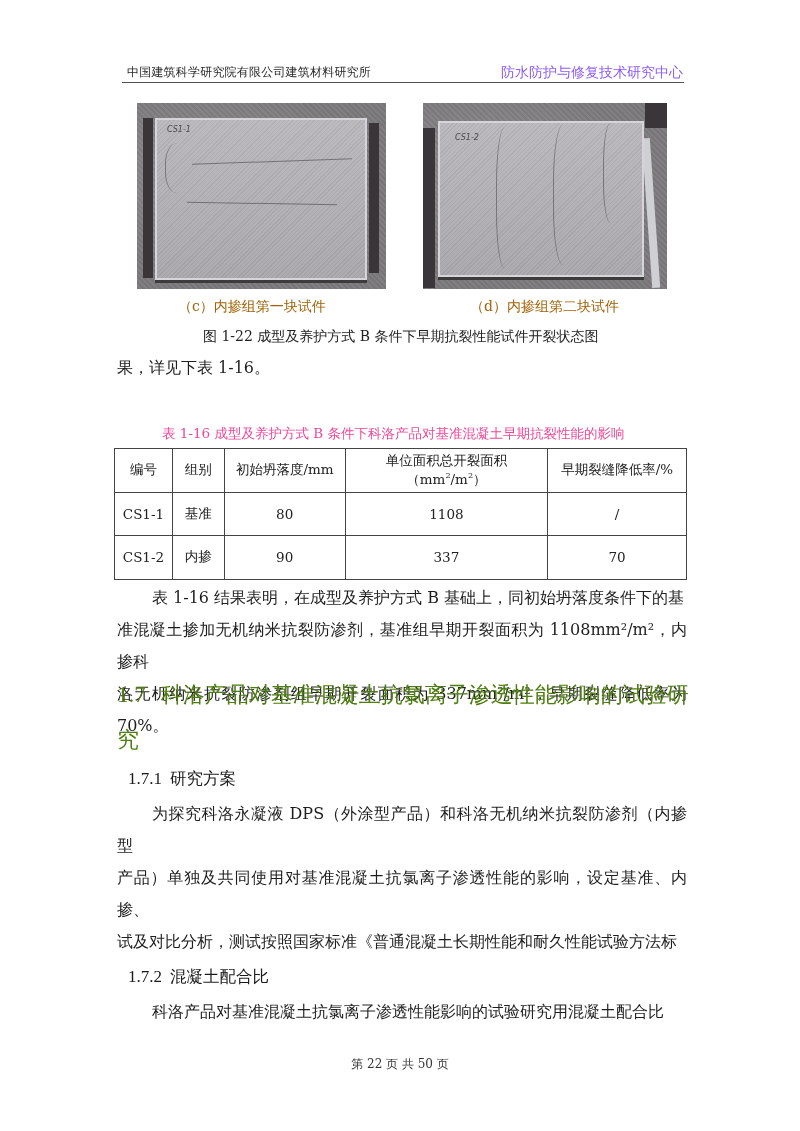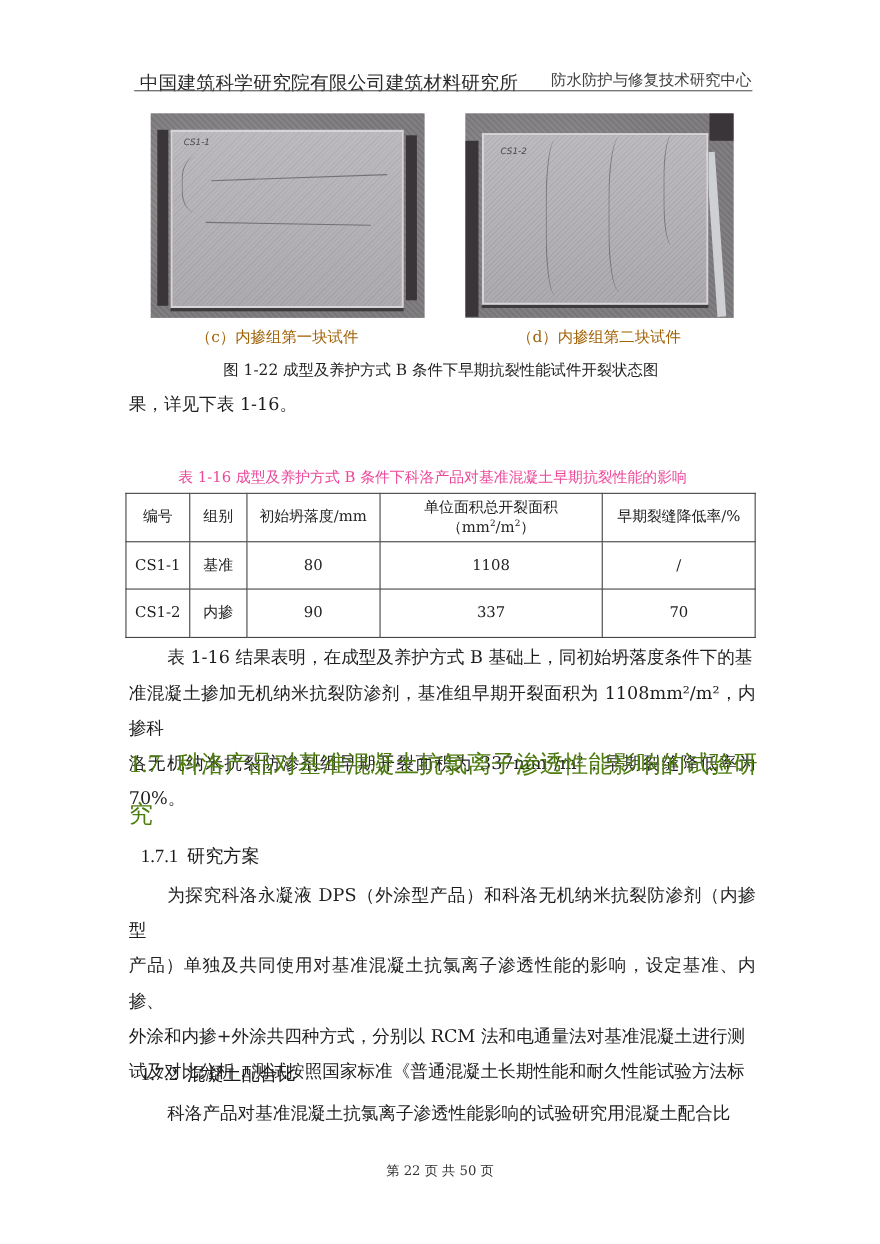--- a/index.html
+++ b/index.html
@@ -2,22 +2,22 @@
 <html><head>
 <meta charset="utf-8">
 <style>
   html, body { margin: 0; padding: 0; background: #ffffff; }
   body {
     width: 800px; height: 1131px; position: relative; overflow: hidden;
     font-family: "DejaVu Serif", "Liberation Serif", serif;
     color: #1e1e1e;
   }
   .abs { position: absolute; }
-  .header-left { left: 127px; top: 64px; font-size: 17px; letter-spacing: 0.2px; color: #2a2a2a; }
-  .header-right { right: 117px; top: 64px; font-size: 14px; color: #404040; }
+  .header-left { left: 127px; top: 64px; font-size: 12px; letter-spacing: 0.2px; color: #2a2a2a; }
+  .header-right { right: 117px; top: 64px; font-size: 14px; color: #8b5cf6; }
   .header-rule { left: 122px; top: 82px; width: 562px; height: 1px; background: #555; }
 
   .photo {
     border: 0; overflow: hidden;
     background:
       radial-gradient(ellipse at 30% 40%, rgba(255,255,255,0.15), rgba(0,0,0,0) 60%),
       repeating-linear-gradient(45deg, rgba(0,0,0,0.04) 0 2px, rgba(255,255,255,0.04) 2px 4px),
       #7c7a7c;
   }
   .photo .slab {
@@ -137,21 +137,20 @@
   <span style="margin-left:8px;">科洛产品对基准混凝土抗氯离子渗透性能影响的试验研</span>
 </div>
 <div class="abs h2" style="top:725px;">究</div>
 
 <div class="abs h3" style="top:768px;">
   <span class="num">1.7.1</span><span>研究方案</span>
 </div>
 <div class="abs para" style="top:798px;">
   <div style="text-indent:35px;">为探究科洛永凝液 DPS（外涂型产品）和科洛无机纳米抗裂防渗剂（内掺型</div>
   <div>产品）单独及共同使用对基准混凝土抗氯离子渗透性能的影响，设定基准、内掺、</div>
-  <div>外涂和内掺+外涂共四种方式，分别以 RCM 法和电通量法对基准混凝土进行测</div>
   <div>试及对比分析，测试按照国家标准《普通混凝土长期性能和耐久性能试验方法标</div>
 </div>
 
 <div class="abs h3" style="top:966px;">
   <span class="num">1.7.2</span><span>混凝土配合比</span>
 </div>
 <div class="abs para" style="top:996px;">
   <div style="text-indent:35px;">科洛产品对基准混凝土抗氯离子渗透性能影响的试验研究用混凝土配合比</div>
 </div>
 

